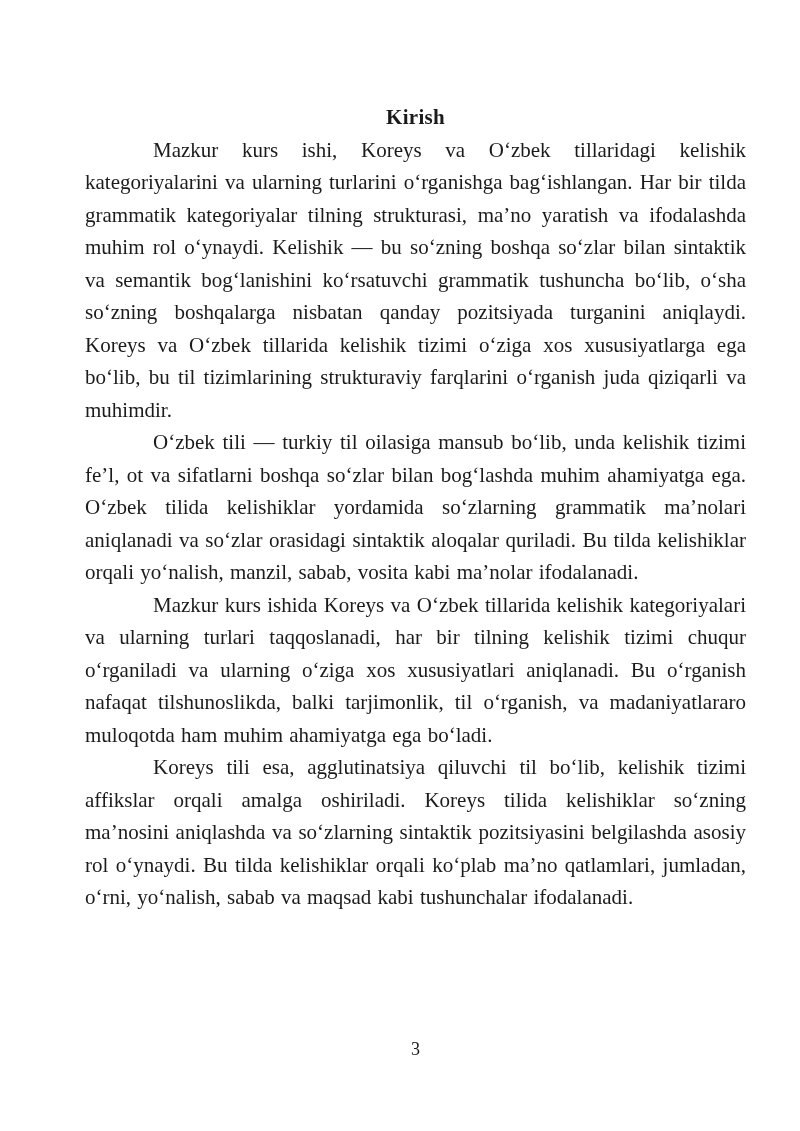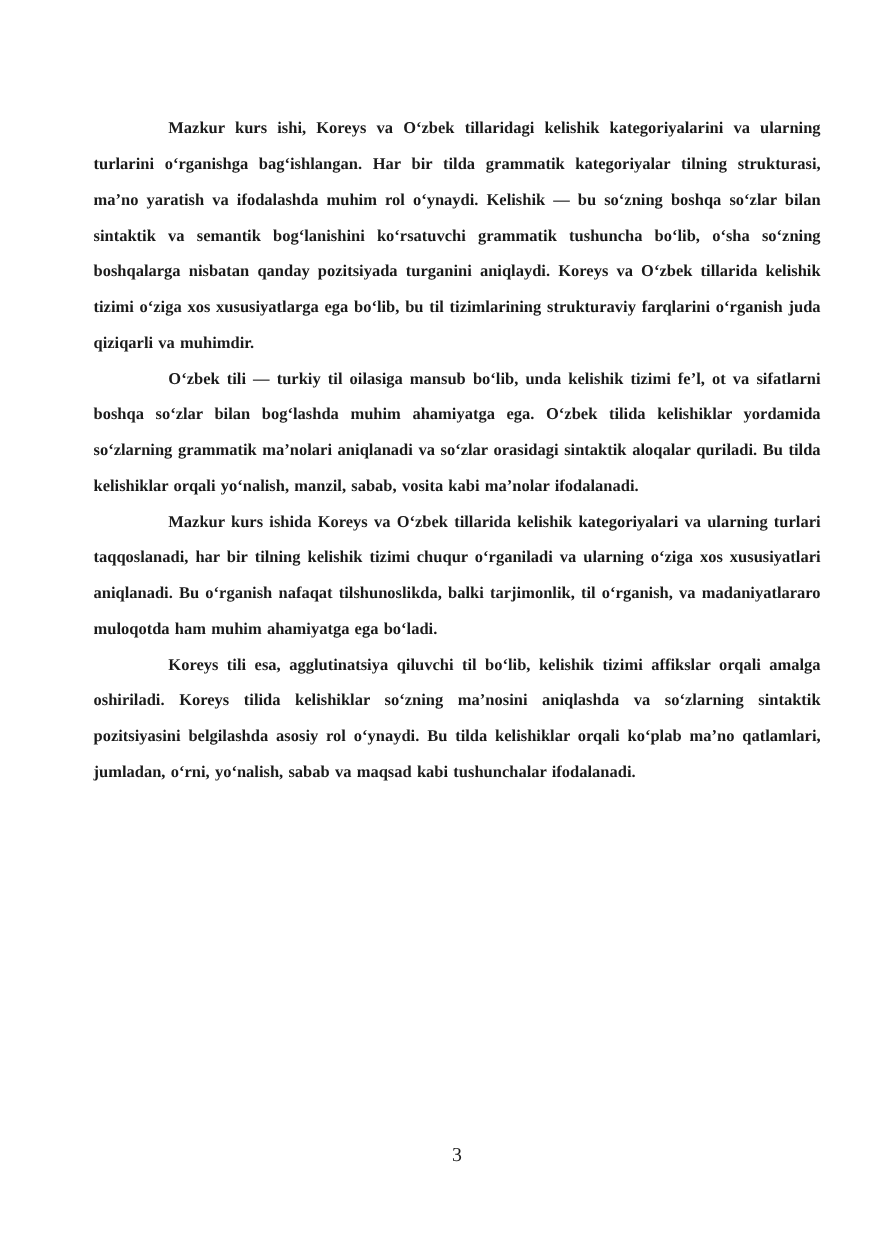--- a/index.html
+++ b/index.html
@@ -28,43 +28,43 @@
   }
   .title {
     font-size: 21px;
     line-height: 32.5px;
     font-weight: bold;
     text-align: center;
     margin: 0;
     letter-spacing: 0.3px;
   }
   .para {
-    font-size: 15px;
+    font-size: 21px;
     line-height: 32.5px;
     text-align: justify;
     text-justify: inter-word;
     text-indent: 68px;
     margin: 0;
     word-spacing: 1px;
-    font-weight: bold;
   }
   .page-number {
     position: absolute;
     top: 1039px;
     left: 85px;
     width: 661px;
     text-align: center;
     font-size: 18px;
     line-height: 20px;
   }
 </style>
 </head>
 <body>
 
 <div class="page">
   <div class="content">
+    <h1 class="title">Kirish</h1>
     <p class="para">Mazkur kurs ishi, Koreys va Oʻzbek tillaridagi kelishik kategoriyalarini va ularning turlarini oʻrganishga bagʻishlangan. Har bir tilda grammatik kategoriyalar tilning strukturasi, maʼno yaratish va ifodalashda muhim rol oʻynaydi. Kelishik — bu soʻzning boshqa soʻzlar bilan sintaktik va semantik bogʻlanishini koʻrsatuvchi grammatik tushuncha boʻlib, oʻsha soʻzning boshqalarga nisbatan qanday pozitsiyada turganini aniqlaydi. Koreys va Oʻzbek tillarida kelishik tizimi oʻziga xos xususiyatlarga ega boʻlib, bu til tizimlarining strukturaviy farqlarini oʻrganish juda qiziqarli va muhimdir.</p>
     <p class="para">Oʻzbek tili — turkiy til oilasiga mansub boʻlib, unda kelishik tizimi feʼl, ot va sifatlarni boshqa soʻzlar bilan bogʻlashda muhim ahamiyatga ega. Oʻzbek tilida kelishiklar yordamida soʻzlarning grammatik maʼnolari aniqlanadi va soʻzlar orasidagi sintaktik aloqalar quriladi. Bu tilda kelishiklar orqali yoʻnalish, manzil, sabab, vosita kabi maʼnolar ifodalanadi.</p>
     <p class="para">Mazkur kurs ishida Koreys va Oʻzbek tillarida kelishik kategoriyalari va ularning turlari taqqoslanadi, har bir tilning kelishik tizimi chuqur oʻrganiladi va ularning oʻziga xos xususiyatlari aniqlanadi. Bu oʻrganish nafaqat tilshunoslikda, balki tarjimonlik, til oʻrganish, va madaniyatlararo muloqotda ham muhim ahamiyatga ega boʻladi.</p>
     <p class="para">Koreys tili esa, agglutinatsiya qiluvchi til boʻlib, kelishik tizimi affikslar orqali amalga oshiriladi. Koreys tilida kelishiklar soʻzning maʼnosini aniqlashda va soʻzlarning sintaktik pozitsiyasini belgilashda asosiy rol oʻynaydi. Bu tilda kelishiklar orqali koʻplab maʼno qatlamlari, jumladan, oʻrni, yoʻnalish, sabab va maqsad kabi tushunchalar ifodalanadi.</p>
   </div>
   <div class="page-number">3</div>
 </div>
 
 </body></html>

